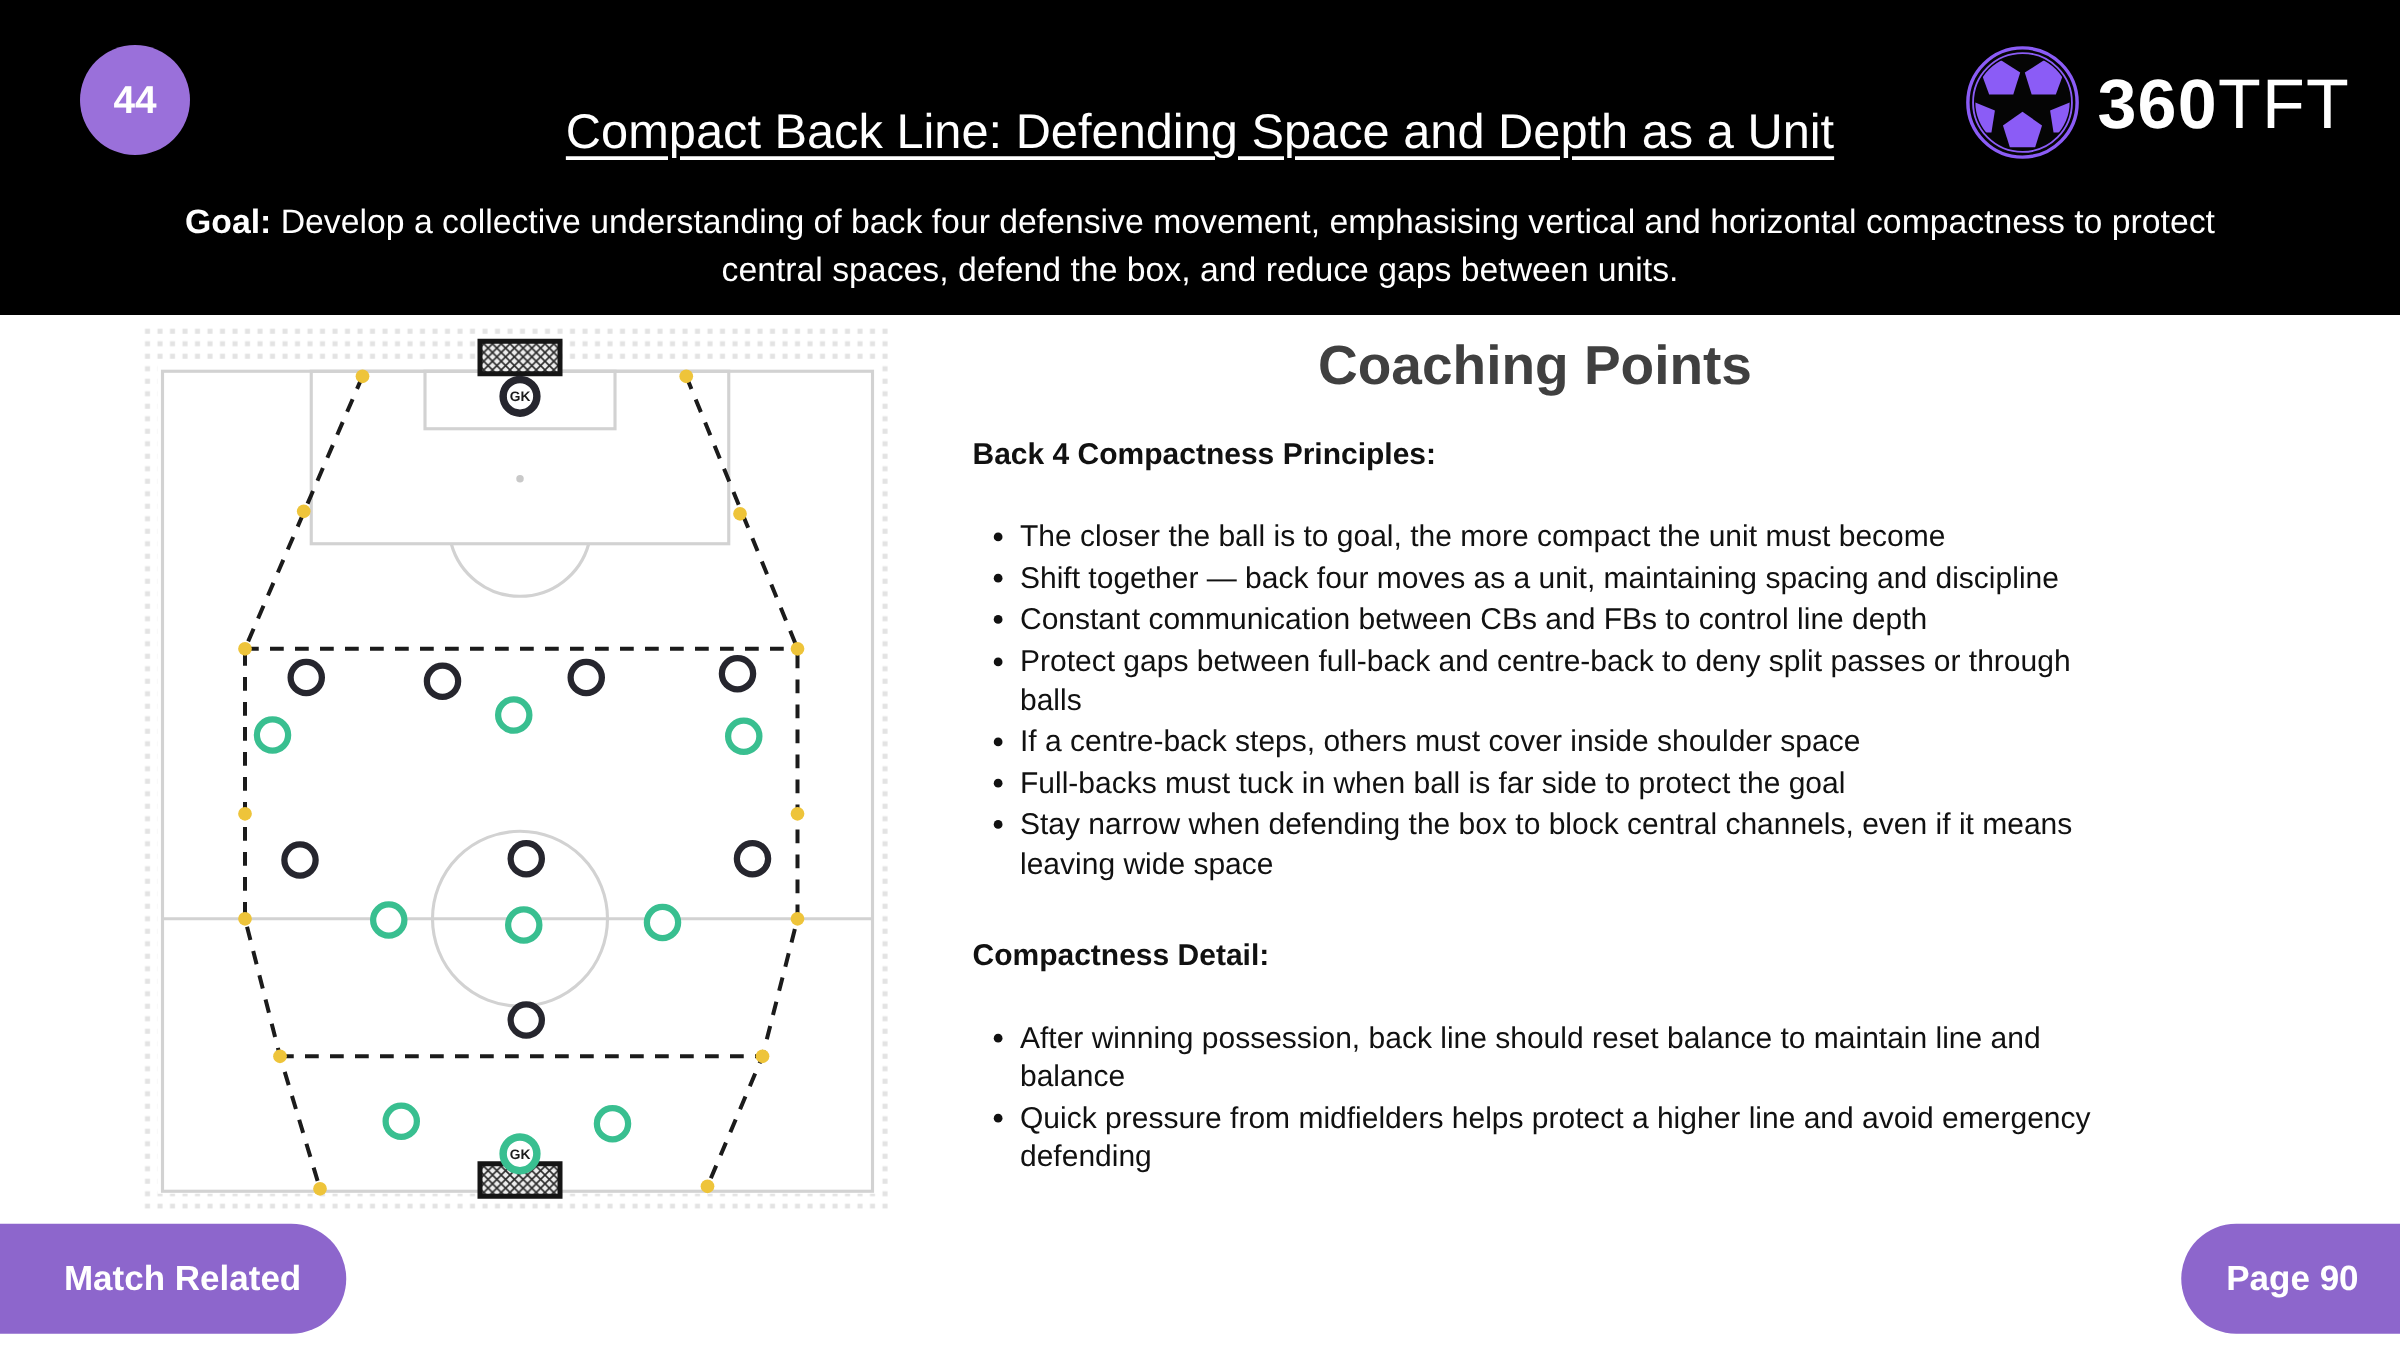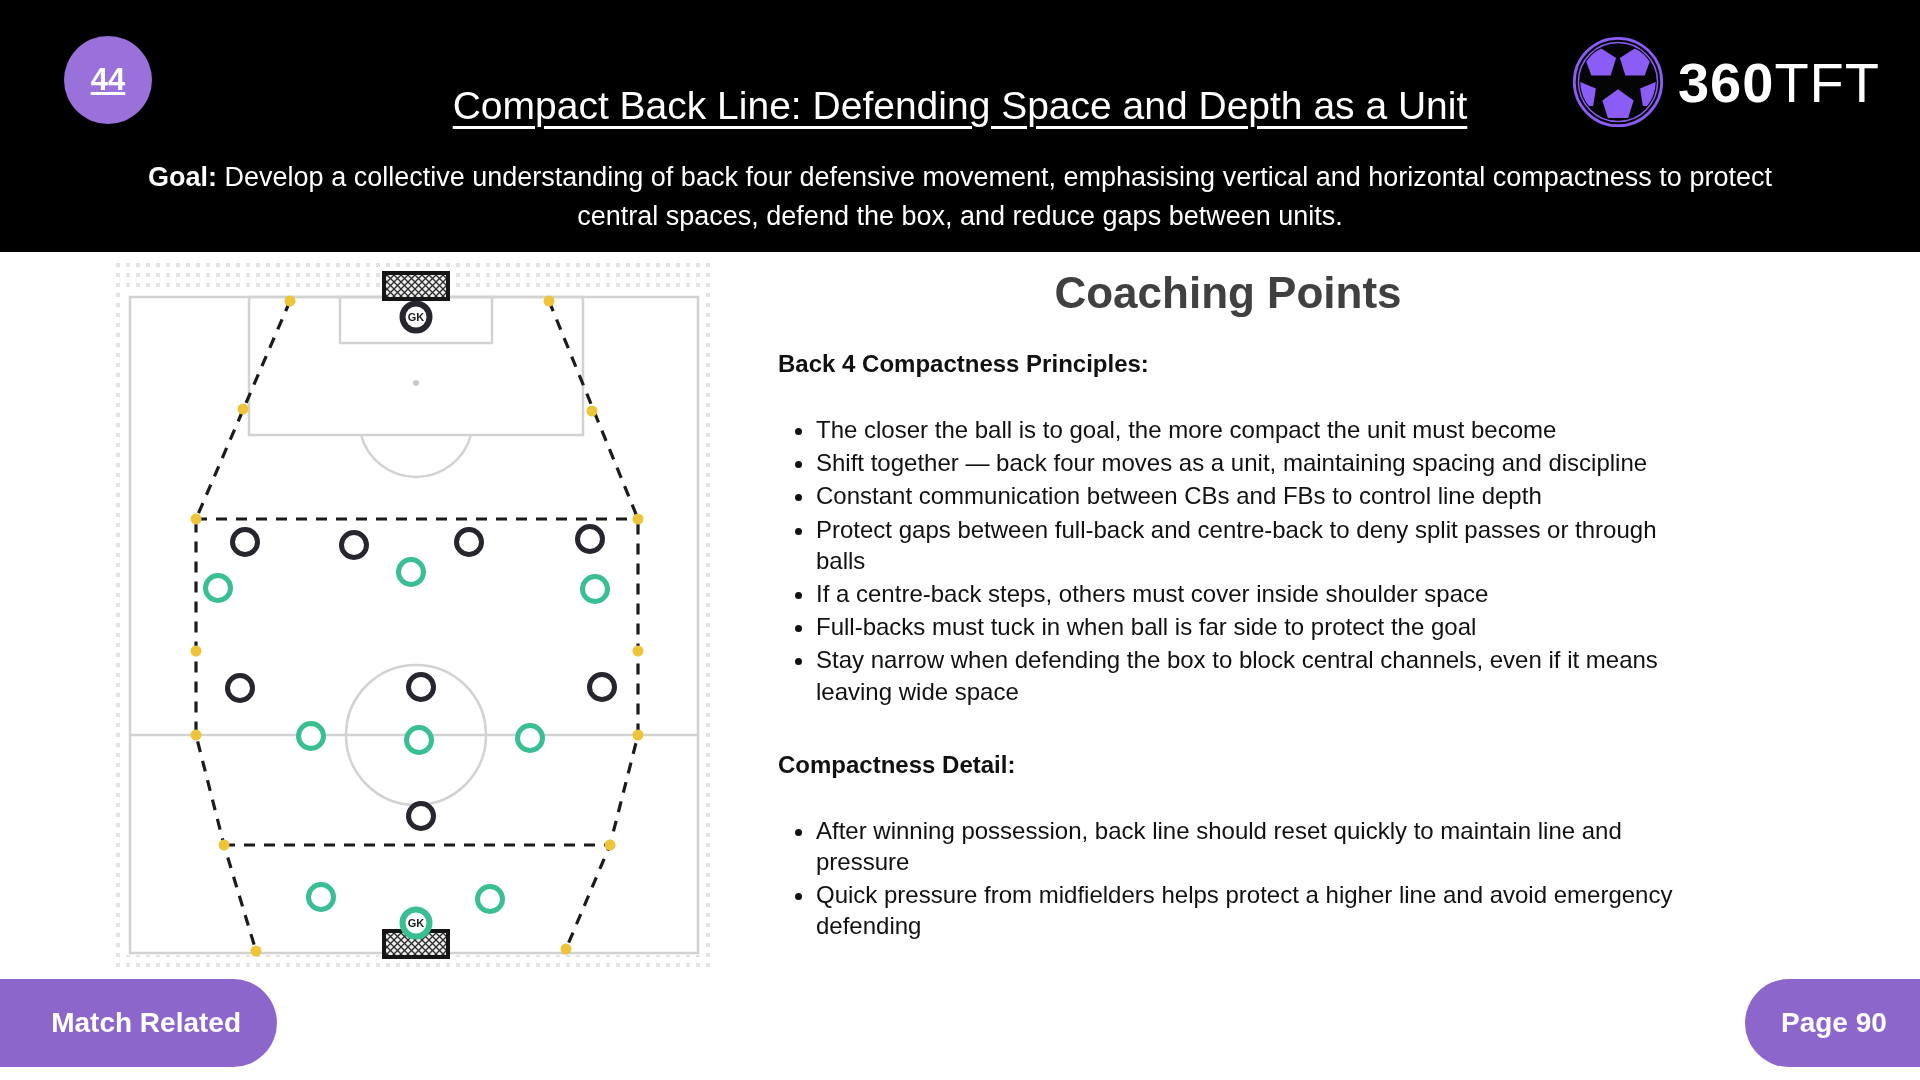--- a/index.html
+++ b/index.html
@@ -4,21 +4,21 @@
 <style>
   * { margin:0; padding:0; box-sizing:border-box; }
   html,body { width:1920px; height:1080px; background:#ffffff; overflow:hidden;
               font-family:"Liberation Sans", sans-serif; }
   .stage { position:relative; width:1920px; height:1080px; background:#ffffff; }
 
   
   .header { position:absolute; left:0; top:0; width:1920px; height:252px; background:#000000; }
   .badge { position:absolute; left:64px; top:36px; width:88px; height:88px; border-radius:50%;
            background:#9a70da; color:#ffffff; font-weight:bold; font-size:31px;
-           display:flex; align-items:center; justify-content:center;text-decoration:underline; }
+           display:flex; align-items:center; justify-content:center; }
   .title { position:absolute; left:0; top:84px; width:1920px; text-align:center;
            color:#ffffff; font-size:39px; font-weight:normal;
            text-decoration:underline; text-decoration-thickness:3px; text-underline-offset:7px; }
   .goal { position:absolute; left:50%; transform:translateX(-50%); top:158px; width:1650px;
           color:#ffffff; font-size:27px; line-height:1.45; text-align:center; font-weight:normal; }
   .goal b { font-weight:bold; }
 
   .logo { position:absolute; right:40px; top:36px; display:flex; align-items:center; gap:14px; }
   .logo-ball { width:92px; height:92px; }
   .logo-text { color:#ffffff; font-size:56px; letter-spacing:1px;text-align:right; }
@@ -167,21 +167,21 @@
           <li>The closer the ball is to goal, the more compact the unit must become</li>
           <li>Shift together — back four moves as a unit, maintaining spacing and discipline</li>
           <li>Constant communication between CBs and FBs to control line depth</li>
           <li>Protect gaps between full-back and centre-back to deny split passes or through balls</li>
           <li>If a centre-back steps, others must cover inside shoulder space</li>
           <li>Full-backs must tuck in when ball is far side to protect the goal</li>
           <li>Stay narrow when defending the box to block central channels, even if it means leaving wide space</li>
         </ul>
         <h3>Compactness Detail:</h3>
         <ul>
-          <li>After winning possession, back line should reset quickly to maintain line and pressure</li>
+          <li>After winning possession, back line should reset balance to maintain line and balance</li>
           <li>Quick pressure from midfielders helps protect a higher line and avoid emergency defending</li>
         </ul>
       </div>
   </div>
 
   <div class="pill pill-left">Match Related</div>
   <div class="pill pill-right">Page 90</div>
 
 </div>
 

